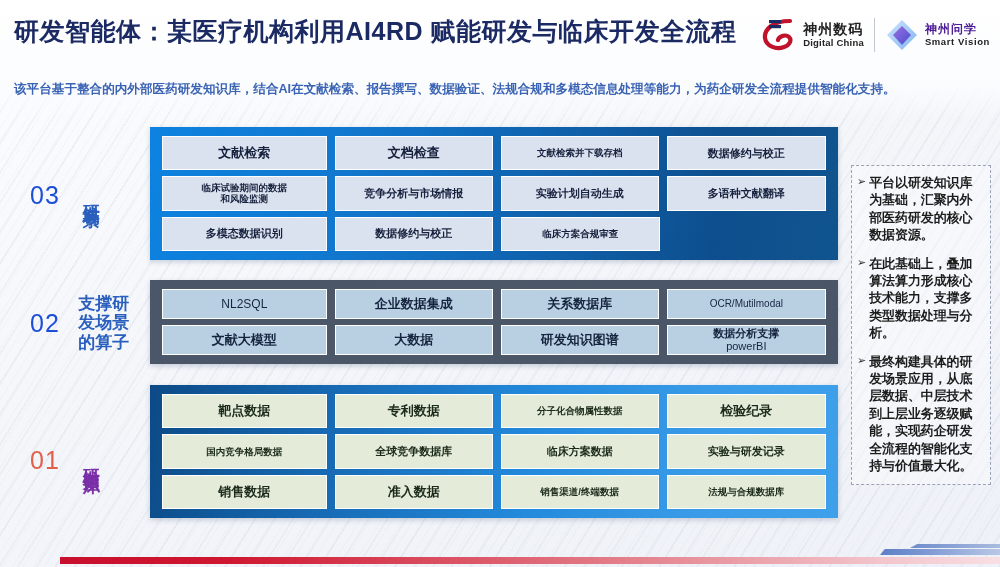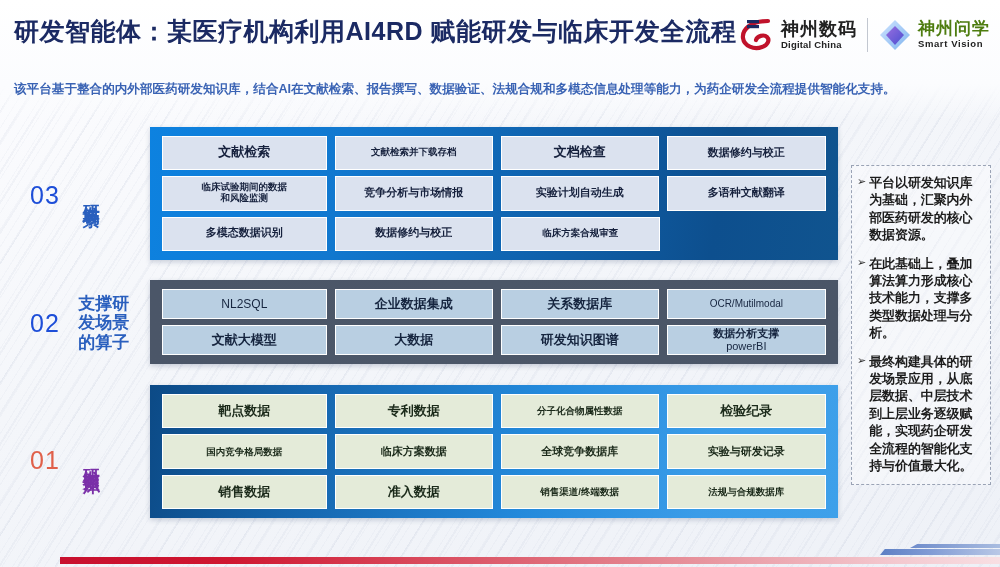--- a/index.html
+++ b/index.html
@@ -39,26 +39,26 @@
     color: #1b2a63; white-space: nowrap;
   }
   .logo-zone {
     position: absolute; right: 10px; top: 16px;
     display: flex; align-items: center; gap: 10px;
   }
   .logo-dc { display: flex; align-items: center; gap: 5px; }
   .dc-mark {
     position: relative; width: 38px; height: 38px;
   }
-  .dc-text-cn { font-size: 18px; font-weight: bold; color: #222; line-height: 1.05; letter-spacing: 1px; }
+  .dc-text-cn { font-size: 14px; font-weight: bold; color: #222; line-height: 1.05; letter-spacing: 1px; }
   .dc-text-en { font-size: 9.5px; font-weight: bold; color: #222; line-height: 1.2; letter-spacing: 0.2px; }
   .logo-div { width: 1px; height: 34px; background: #c2c7d0; }
   .logo-sv { display: flex; align-items: center; gap: 6px; }
   .sv-mark { width: 34px; height: 34px; position: relative; }
-  .sv-text-cn { font-size: 17px; font-weight: bold; color: #4d7c0f; line-height: 1.05; letter-spacing: 1px; text-align: right; }
+  .sv-text-cn { font-size: 12px; font-weight: bold; color: #4c1d95; line-height: 1.05; letter-spacing: 1px; }
   .sv-text-en { font-size: 9.5px; font-weight: bold; color: #222; line-height: 1.2; letter-spacing: 0.6px; }
 
   .subtitle {
     position: absolute; left: 14px; top: 81px; width: 975px;
     font-size: 12.6px; font-weight: bold; color: #3a63b4; white-space: nowrap;
   }
 
   
   .idx { position: absolute; display: flex; align-items: center; }
   .idx-num {
@@ -76,21 +76,20 @@
   
   .panel {
     position: absolute;
     display: flex; flex-direction: column;
     padding: 9px 12px;
     box-shadow: 0 2px 5px rgba(40,60,100,0.22);
   }
   .panel-top {
     left: 150px; top: 127px; width: 688px; height: 133px;
     background: linear-gradient(100deg, #0d82e0 0%, #1178cf 28%, #0f5ea7 62%, #0d4f8e 82%, #10548f 100%);
-    font-family: Liberation Mono, monospace;
   }
   .panel-mid {
     left: 150px; top: 280px; width: 688px; height: 84px;
     background: linear-gradient(100deg, #4b5668 0%, #4c5768 50%, #4a5567 100%);
   }
   .panel-bot {
     left: 150px; top: 385px; width: 688px; height: 133px;
     background: linear-gradient(100deg, #0c4a86 0%, #1565ad 22%, #2389db 55%, #3a9ce8 80%, #3ea0ea 100%);
   }
 
@@ -218,25 +217,25 @@
 <div class="idx" style="left:30px; top:405px; width:118px; height:110px;">
   <span class="idx-num red">01</span>
   <span class="idx-label purple vert" style="margin-left:22px;">研发知识库</span>
 </div>
 
 <div class="panel panel-top">
   <div class="grid-row">
     <div class="cell c0">
         <div class="card card-blue t-lg">文献检索</div>
       </div>
+    <div class="cell c1">
+        <div class="card card-blue t-lg">文档检查</div>
+      </div>
     <div class="cell c2">
         <div class="card card-blue t-sm">文献检索并下载存档</div>
-      </div>
-    <div class="cell c1">
-        <div class="card card-blue t-lg">文档检查</div>
       </div>
     <div class="cell c3">
         <div class="card card-blue t-md">数据修约与校正</div>
       </div>
   </div>
   <div class="grid-row">
     <div class="cell c0">
         <div class="card card-blue t-sm" style="white-space:pre-line;">临床试验期间的数据
 和风险监测</div>
       </div>
@@ -309,25 +308,25 @@
         <div class="card card-green t-sm">分子化合物属性数据</div>
       </div>
     <div class="cell c3">
         <div class="card card-green t-lg">检验纪录</div>
       </div>
   </div>
   <div class="grid-row">
     <div class="cell c0">
         <div class="card card-green t-sm">国内竞争格局数据</div>
       </div>
+    <div class="cell c1">
+        <div class="card card-green t-md">全球竞争数据库</div>
+      </div>
     <div class="cell c2">
         <div class="card card-green t-md">临床方案数据</div>
-      </div>
-    <div class="cell c1">
-        <div class="card card-green t-md">全球竞争数据库</div>
       </div>
     <div class="cell c3">
         <div class="card card-green t-md">实验与研发记录</div>
       </div>
   </div>
   <div class="grid-row">
     <div class="cell c0">
         <div class="card card-green t-lg">销售数据</div>
       </div>
     <div class="cell c1">

